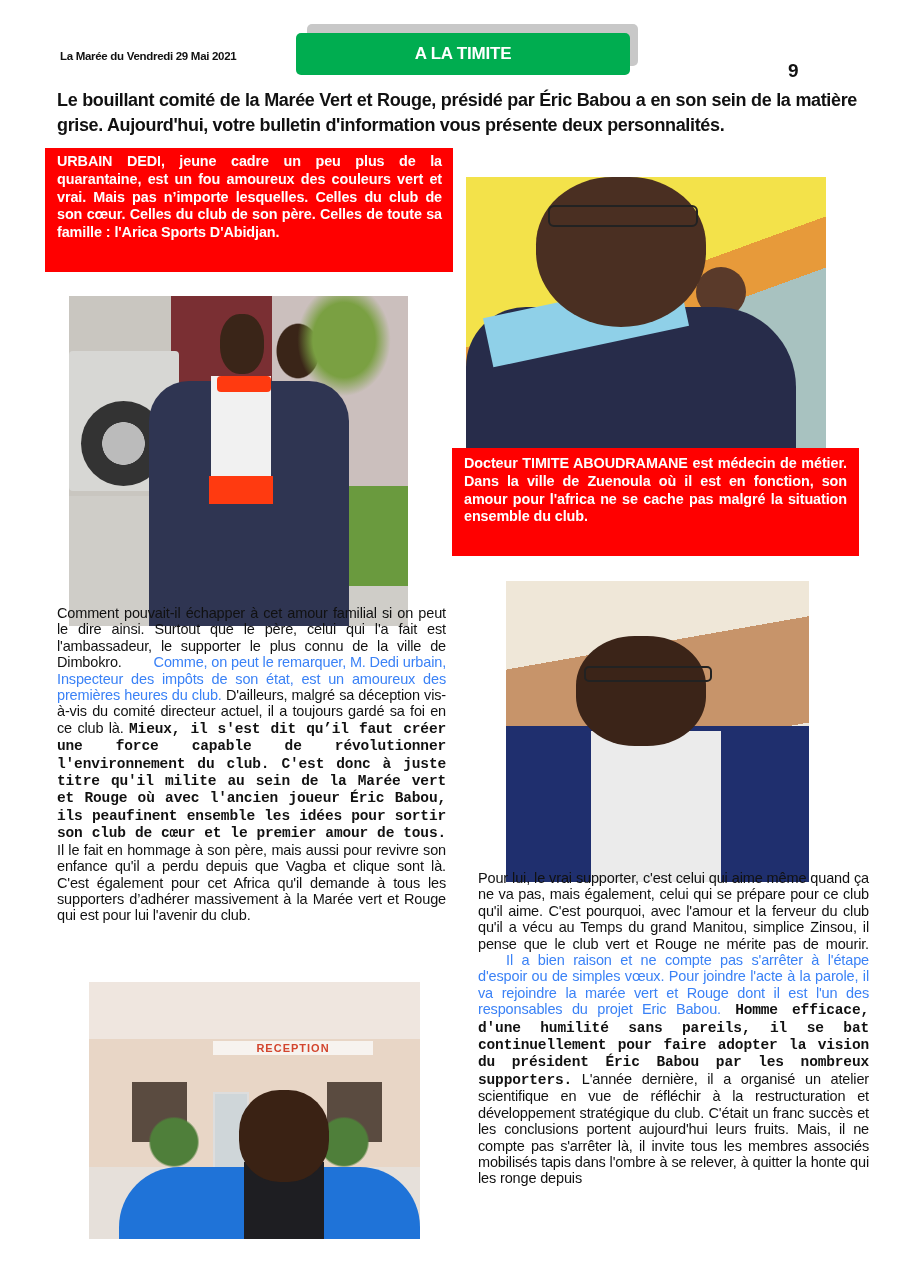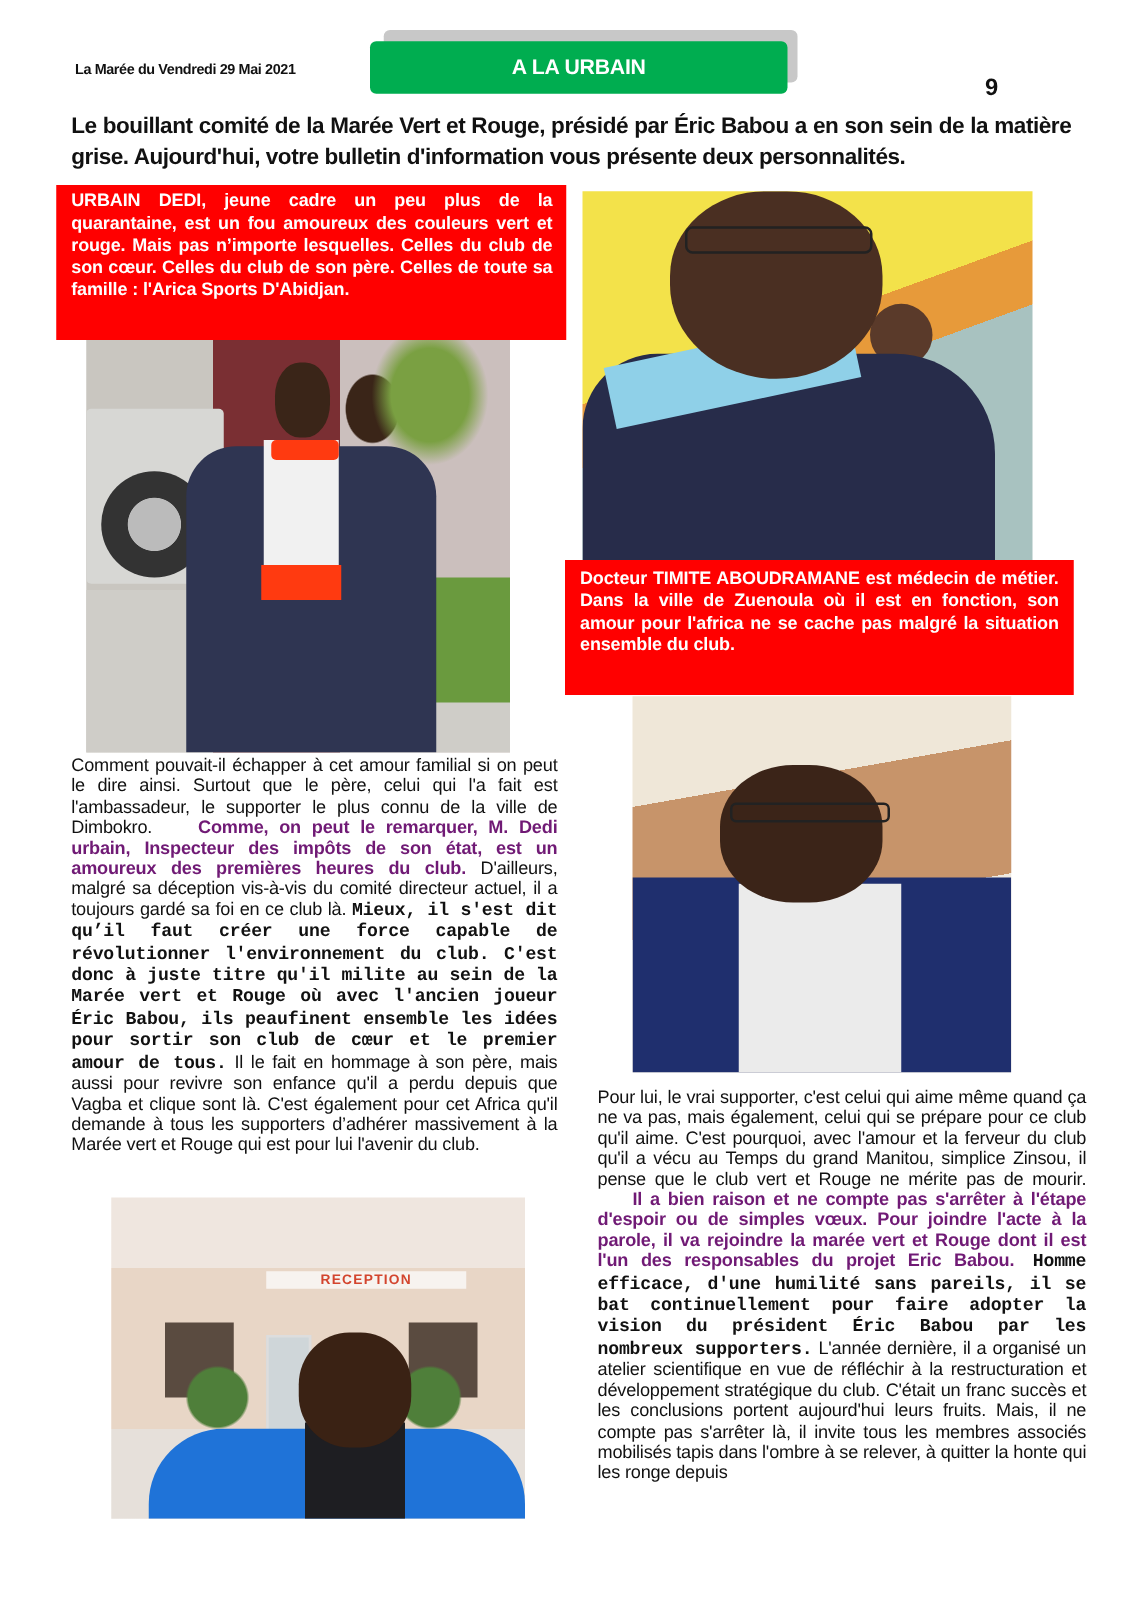--- a/index.html
+++ b/index.html
@@ -18,21 +18,21 @@
   .intro { left: 57px; top: 88px; width: 800px; font-size: 18px; font-weight: bold; line-height: 25px;
            text-align: justify; letter-spacing: -0.35px; }
 
   
   .callout { background: #ff0000; color: #fff; font-weight: bold; font-size: 14.4px; line-height: 17.8px;
              text-align: justify; letter-spacing: -0.1px; }
   .callout-1 { left: 45px; top: 148px; width: 408px; height: 124px; padding: 5px 11px 0 12px; }
   .callout-2 { left: 452px; top: 448px; width: 407px; height: 108px; padding: 7px 12px 0 12px; }
 
   
-  .photo { overflow: hidden; }
+  .photo { overflow: hidden; margin-top: 24px; }
   .photo-1 { left: 69px; top: 272px; width: 339px; height: 330px;
     background:
       radial-gradient(ellipse 22px 28px at 229px 55px, #3a2518 95%, transparent 100%),
       linear-gradient(180deg, transparent 0 0),
       linear-gradient(90deg, #c9c6c0 0 30%, #7a2f33 30% 60%, #cbbfbd 60% 100%); }
   .photo-1 .car { position:absolute; left:0; top:55px; width:110px; height:140px; background:#d7d7d4; border-radius:4px; }
   .photo-1 .wheel { position:absolute; left:12px; top:105px; width:85px; height:85px; border-radius:50%; background: radial-gradient(circle, #bbb 0 35%, #333 36% 100%); }
   .photo-1 .ground { position:absolute; left:0; top:200px; width:339px; height:130px; background:#cfcdc8; }
   .photo-1 .grass { position:absolute; right:0; top:190px; width:70px; height:100px; background:#6a9a3e; }
   .photo-1 .suit { position:absolute; left:80px; top:85px; width:200px; height:245px; background:#2f3552; border-radius: 40px 40px 0 0; }
@@ -68,37 +68,37 @@
   .photo-4 .plant-l { position:absolute; left:55px; top:130px; width:60px; height:60px; background: radial-gradient(circle, #4f7f3a 0 55%, transparent 60%); }
   .photo-4 .plant-r { position:absolute; left:225px; top:130px; width:60px; height:60px; background: radial-gradient(circle, #4f7f3a 0 55%, transparent 60%); }
   .photo-4 .jacket { position:absolute; left:30px; top:185px; width:301px; height:72px; background:#1f73d8; border-radius:60px 60px 0 0; }
   .photo-4 .shirt { position:absolute; left:155px; top:180px; width:80px; height:77px; background:#1e1e22; }
   .photo-4 .head { position:absolute; left:150px; top:108px; width:90px; height:92px; background:#3a2214; border-radius: 45%; }
 
   
   .col { font-size: 14.5px; line-height: 16.4px; text-align: justify; letter-spacing: -0.15px; color: #111; }
   .col-left { left: 57px; top: 605px; width: 389px; }
   .col-right { left: 478px; top: 870px; width: 391px; }
-  .red-bold { color: #701a75; font-weight: bold; margin-left: 28px; }
+  .red-bold { color: #3b82f6; font-weight: normal; margin-left: 28px; }
   .bold { font-weight: bold; font-family: Liberation Mono, monospace; }
 </style>
 </head>
 <body>
 
 <div class="abs issue-date">La Marée du Vendredi 29 Mai 2021</div>
 <div class="abs tab-shadow"></div>
 <div class="abs tab">
-    <span>A LA URBAIN</span>
+    <span>A LA TIMITE</span>
   </div>
 <div class="abs page-num">9</div>
 
 <div class="abs intro">Le bouillant comité de la Marée Vert et Rouge, présidé par Éric Babou a en son sein de la matière grise. Aujourd'hui, votre bulletin d'information vous présente deux personnalités.</div>
 
 <div class="abs callout callout-1">
-  <span>URBAIN DEDI, jeune cadre un peu plus de la quarantaine, est un fou amoureux des couleurs vert et rouge. Mais pas n’importe lesquelles. Celles du club de son cœur.  Celles du club de son père. Celles de toute sa famille : l'Arica Sports D'Abidjan.</span>
+  <span>URBAIN DEDI, jeune cadre un peu plus de la quarantaine, est un fou amoureux des couleurs vert et vrai. Mais pas n’importe lesquelles. Celles du club de son cœur.  Celles du club de son père. Celles de toute sa famille : l'Arica Sports D'Abidjan.</span>
 </div>
 
 <div class="abs photo photo-1">
   <div class="car"></div>
   <div class="wheel"></div>
   <div class="ground"></div>
   <div class="grass"></div>
   <div class="tree"></div>
   <div class="suit"></div>
   <div class="shirt"></div>

